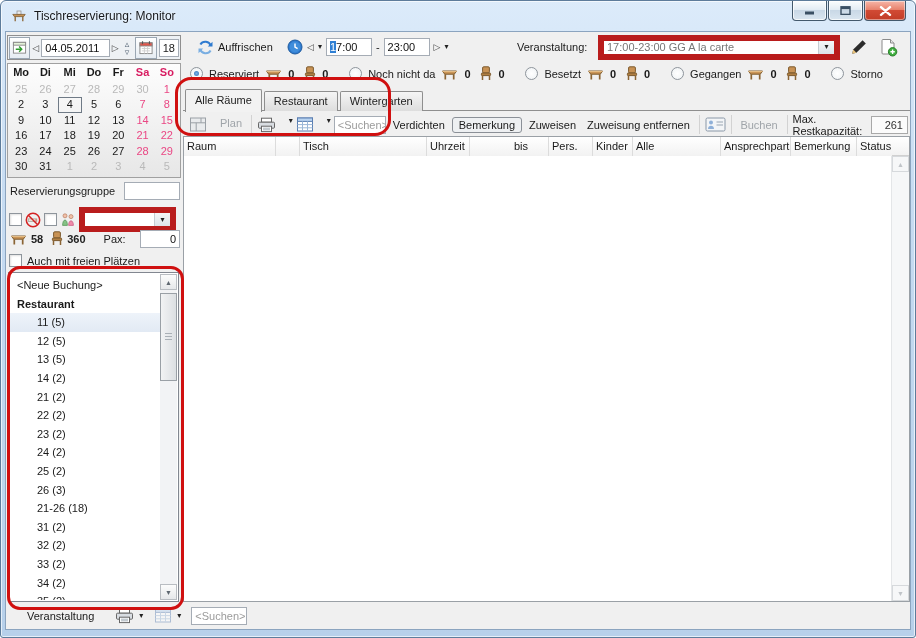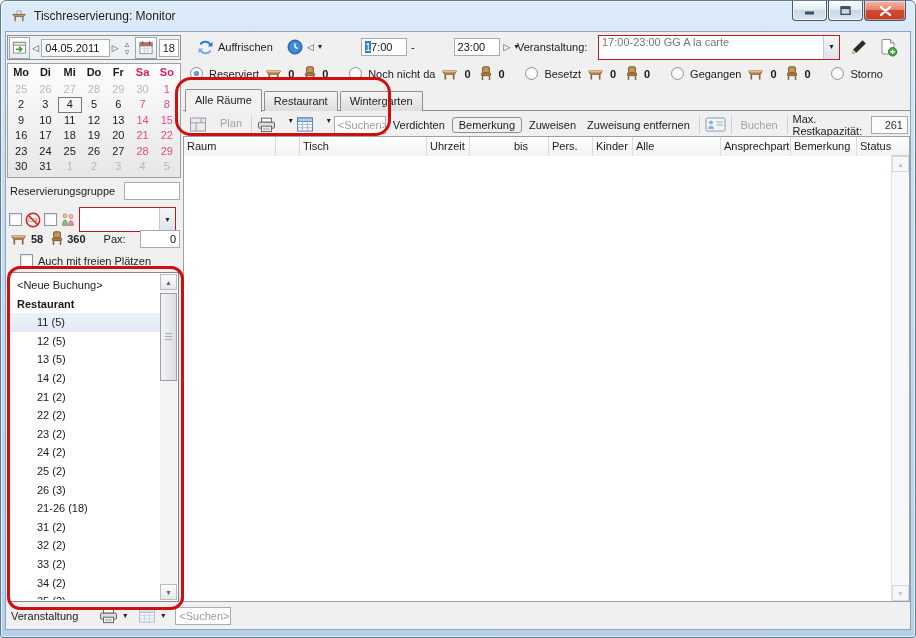--- a/index.html
+++ b/index.html
@@ -39,51 +39,51 @@
   .cal-h.we{color:#d81d62;}
   .cal-c{color:#1a1a1a;line-height:15px;}
   .cal-c.we{color:#ea4784;}
   .cal-c.mut{color:#b9b9b9;}
   .cal-c.sel{outline:1px solid #6f7a86;outline-offset:-1px;}
   .row-line{position:absolute;display:flex;align-items:center;}
   .resgruppe{left:4px;top:153px;right:3px;}
   .resgruppe .field{position:absolute;right:0;width:56px;}
   .checksrow{left:3px;top:175px;gap:3px;}
   .checkbox{width:13px;height:13px;background:#fff;border:1px solid #8e959c;box-sizing:border-box;box-shadow:inset 1px 1px 2px rgba(0,0,0,.12);}
-  .combo{background:#fff;border:1px solid #b91c1c;height:25px;box-sizing:border-box;display:flex;align-items:flex-start;}
+  .combo{background:#fff;border:6px solid #b91c1c;height:25px;box-sizing:border-box;display:flex;align-items:flex-start;}
   .combo .cval{flex:1;padding:0 3px;overflow:hidden;white-space:nowrap;color:#555;}
   .combo .cbtn{width:15px;align-self:stretch;display:flex;align-items:center;justify-content:center;background:linear-gradient(#f4f6f8,#dde4ea);border-left:1px solid #c6ccd2;}
   .countsrow{left:4px;top:199px;right:3px;gap:4px;}
   .countsrow .num{font-weight:bold;color:#222;text-align:center;}
   .pax-field{position:absolute;right:0;width:40px;text-align:right;}
-  .freerow{left:3px;top:222px;gap:5px;margin-left:11px;}
+  .freerow{left:3px;top:222px;gap:5px;}
   .listbox{position:absolute;left:2px;top:240px;width:171px;height:330px;background:#fff;border:1px solid #828790;box-sizing:border-box;}
   .listitems{position:absolute;left:1px;top:1px;right:18px;bottom:1px;overflow:hidden;padding-top:2px;}
   .li{height:18.6px;line-height:18px;padding-left:7px;white-space:nowrap;}
   .li.grp{font-weight:bold;}
   .li.ind{padding-left:27px;}
   .li.sel{background:linear-gradient(#eef3fa,#e2eaf4);}
   
   .vscroll{position:absolute;top:1px;bottom:1px;right:1px;width:17px;background:#f2f3f5;}
   .sbtn{position:absolute;left:0;right:0;height:16px;background:linear-gradient(#fcfcfc,#e6e8ea);border:1px solid #b9bdc2;box-sizing:border-box;
     display:flex;align-items:center;justify-content:center;font-size:7px;color:#5e6捕770;color:#5e6770;}
   .sbtn.up{top:0;} .sbtn.down{bottom:0;}
   .sthumb{position:absolute;left:0;right:0;border:1px solid #9aa0a6;background:linear-gradient(90deg,#f2f3f4,#dcdfe2);box-sizing:border-box;}
   .sgrip{position:absolute;left:4px;right:4px;top:50%;margin-top:-4px;height:8px;
     background:repeating-linear-gradient(#aab0b6 0 1px,transparent 1px 3px);}
   .faint{color:#c0c4c8;border-color:#d6d9dc;background:#f6f7f8;}
   
-  .bottombar{position:absolute;left:0;right:0;bottom:0;height:27px;display:flex;align-items:center;gap:5px;padding-left:5px;background:#f0f0f0;}
+  .bottombar{position:absolute;left:0;right:0;bottom:0;height:27px;display:flex;align-items:center;gap:5px;padding-left:21px;background:#f0f0f0;}
   .tool-ic{display:flex;align-items:center;justify-content:center;}
   
   .main{position:absolute;left:177px;top:0;right:0;bottom:27px;}
   .toprow{position:absolute;left:0;top:3px;right:0;height:24px;}
   .toprow .abs{position:absolute;top:0;height:24px;display:flex;align-items:center;gap:4px;}
   .flatbtn{display:flex;align-items:flex-start;gap:13px;}
-  .time-field{width:46px;text-align:left;margin-left:35px;}
+  .time-field{width:46px;text-align:left;}
   .time-field.selfirst::first-letter{background:#2e7fd4;color:#fff;}
   .event-combo{width:242px;}
   .statusrow{position:absolute;left:0;top:31px;right:0;height:21px;display:flex;align-items:center;padding-left:7px;}
   .rgroup{display:flex;align-items:center;gap:6px;margin-right:17px;}
   .rgroup:last-child{margin-right:0;}
   .radio{width:13px;height:13px;border-radius:50%;border:1px solid #8e959c;background:radial-gradient(#ffffff,#eef1f3);box-sizing:border-box;position:relative;}
   .radio.on::after{content:"";position:absolute;left:3px;top:3px;width:5px;height:5px;border-radius:50%;background:radial-gradient(#7ab2e8,#2f6fb5);}
   .cnt{font-weight:bold;min-width:10px;}
   .tabline{position:absolute;left:0;right:0;top:78px;height:1px;background:#8e8e8e;z-index:1;}
   .tabstrip{position:absolute;left:2px;top:56px;height:23px;display:flex;align-items:flex-end;z-index:2;}

